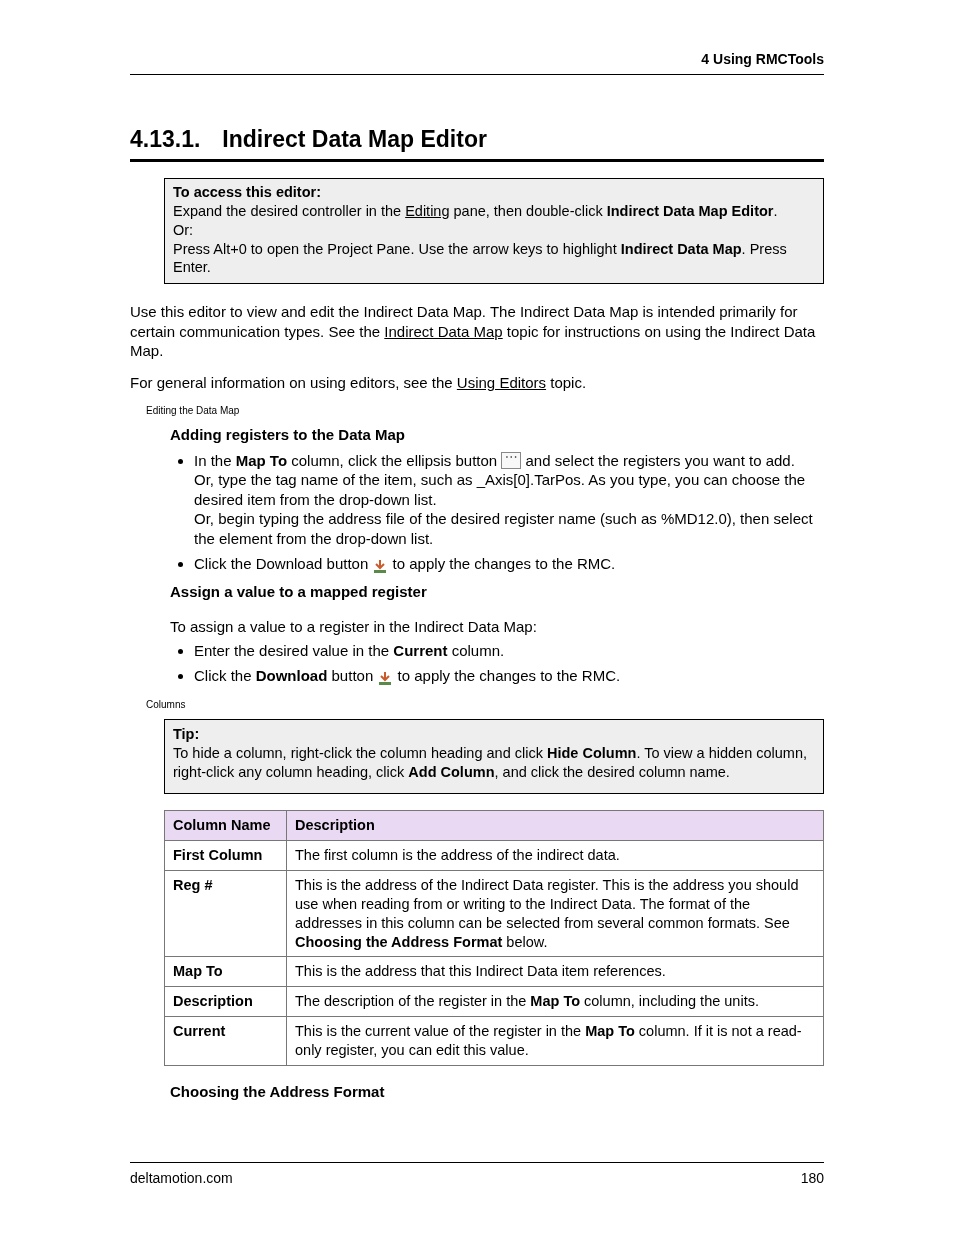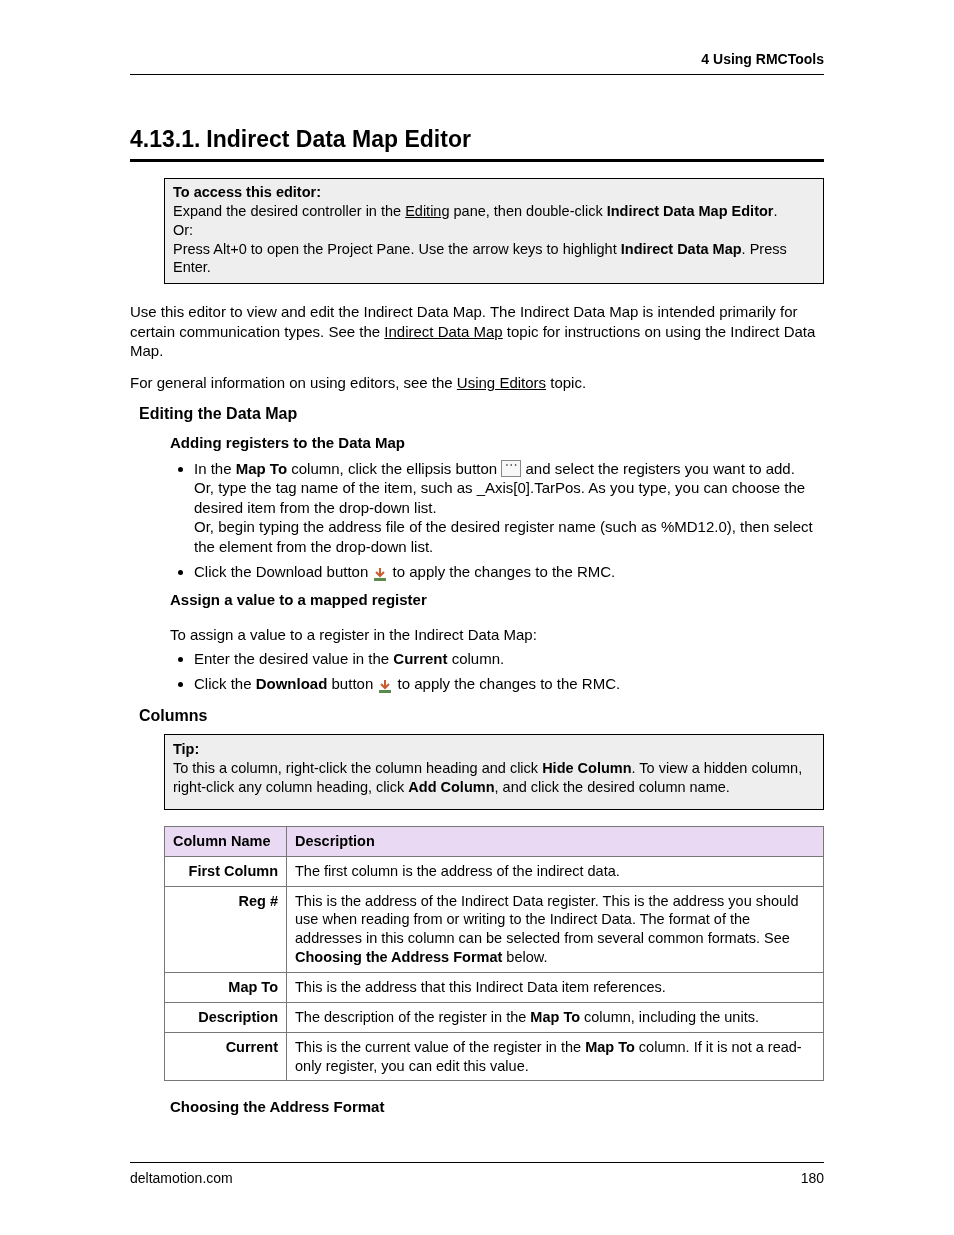--- a/index.html
+++ b/index.html
@@ -23,38 +23,38 @@
     border-bottom: 1px solid #000;
     margin-bottom: 50px;
   }
   h1.title {
     font-size: 23px;
     font-weight: bold;
     margin: 0 0 6px 0;
     padding-bottom: 4px;
     border-bottom: 3px solid #000;
   }
-  .title .num { margin-right: 6px; }
+  .title .num { margin-right: 22px; }
   .access-box {
     border: 1px solid #000;
     background: #eeeeee;
     padding: 4px 8px 6px 8px;
     margin: 16px 0 18px 34px;
     font-size: 14.5px;
     line-height: 1.3;
   }
   .body-para {
     margin: 0 0 12px 0;
     font-size: 15px;
   }
   .link { text-decoration: underline; }
   h2.section {
-    font-size: 16px;
-    font-weight: bold;
-    margin: 12px 0 8px 9px;
+    font-size: 10px;
+    font-weight: normal;
+    margin: 12px 0 8px 16px;
   }
   h3.subsection {
     font-size: 15px;
     font-weight: bold;
     margin: 6px 0 6px 40px;
   }
   ul.b {
     margin: 2px 0 8px 40px;
     padding-left: 24px;
   }
@@ -109,21 +109,20 @@
     vertical-align: top;
     line-height: 1.3;
   }
   table.cols th {
     background: #e9d9f2;
     font-weight: bold;
   }
   table.cols td.colname {
     font-weight: bold;
     width: 105px;
-    text-align: right;
   }
   .footer {
     position: absolute;
     left: 130px; right: 130px;
     bottom: 48px;
     border-top: 1px solid #000;
     padding-top: 6px;
     font-size: 14px;
     display: flex;
     justify-content: space-between;
@@ -182,21 +181,21 @@
           <rect x="2" y="11" width="12" height="3" fill="#5a8a4a"></rect>
           <path d="M8 1 L8 9 M4 5 L8 9 L12 5" stroke="#c95b2c" stroke-width="2" fill="none"></path>
         </svg></span><span> to apply the changes to the RMC.</span>
   </li>
 </ul>
 
 <h2 class="section">Columns</h2>
 
 <div class="tip-box">
   <b>Tip:</b><br>
-  <span>To this a column, right-click the column heading and click </span><b>Hide Column</b><span>. To view a hidden column, right-click any column heading, click </span><b>Add Column</b><span>, and click the desired column name.</span>
+  <span>To hide a column, right-click the column heading and click </span><b>Hide Column</b><span>. To view a hidden column, right-click any column heading, click </span><b>Add Column</b><span>, and click the desired column name.</span>
 </div>
 
 <table class="cols">
   <thead>
     <tr>
       <th>Column Name</th>
       <th>Description</th>
     </tr>
   </thead>
   <tbody>

